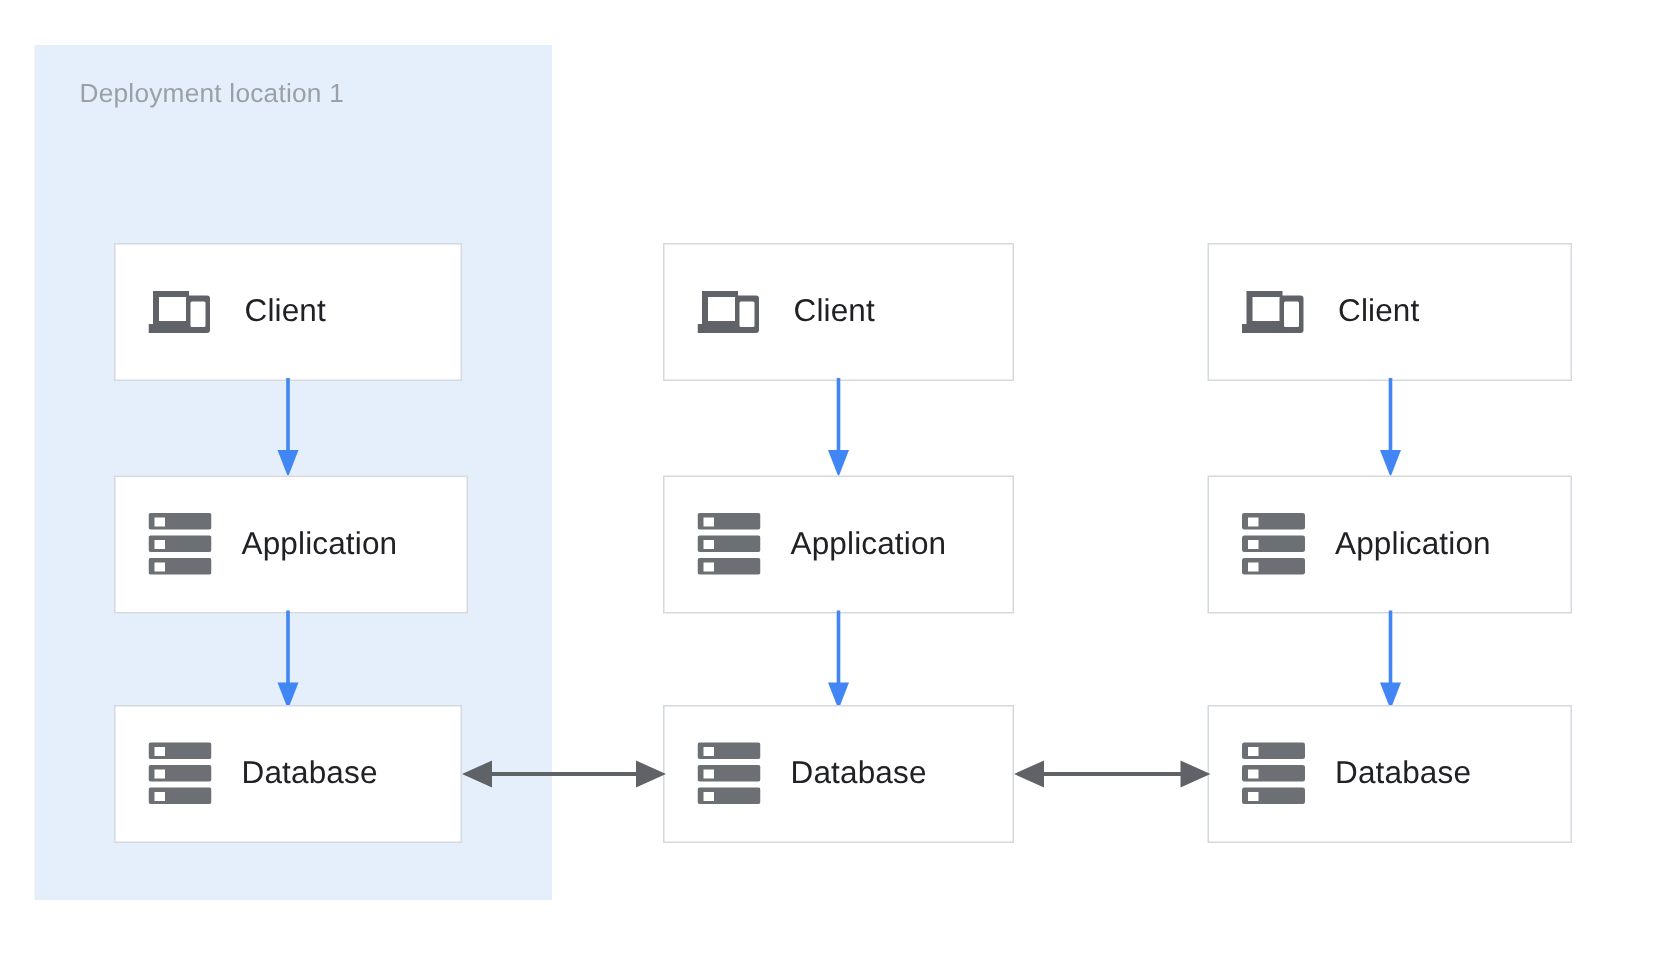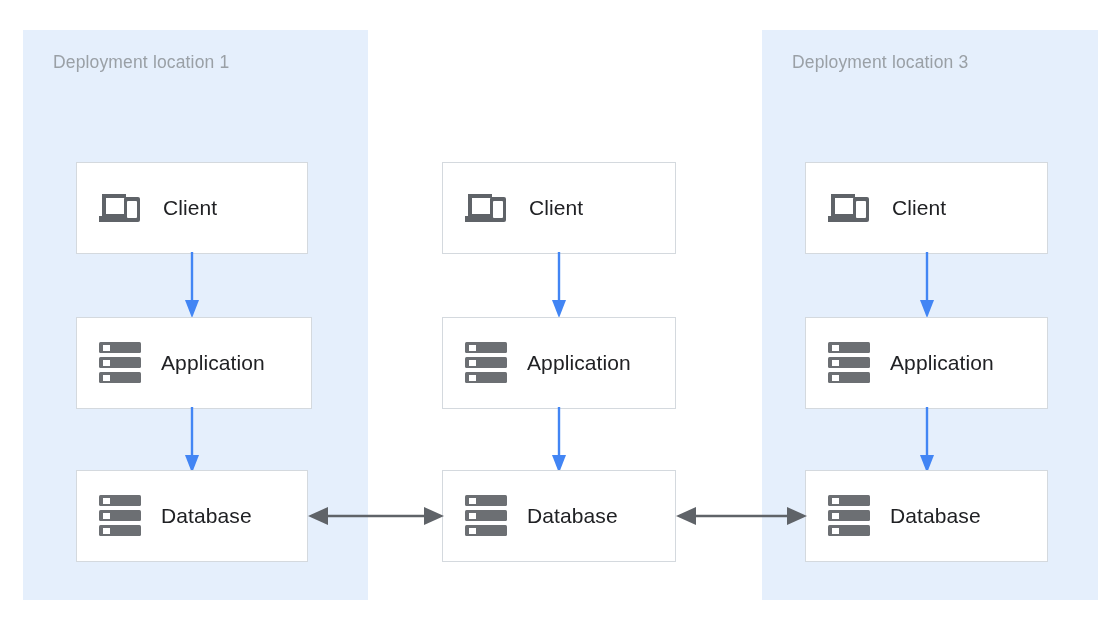--- a/index.html
+++ b/index.html
@@ -183,23 +183,20 @@
         <rect x="4" y="4" width="7" height="6" fill="#ffffff"></rect>
         <rect x="0" y="16" width="42" height="11" rx="1.5" fill="#6c6f73"></rect>
         <rect x="4" y="19" width="7" height="6" fill="#ffffff"></rect>
         <rect x="0" y="31" width="42" height="11" rx="1.5" fill="#6c6f73"></rect>
         <rect x="4" y="34" width="7" height="6" fill="#ffffff"></rect>
       </svg>
     </span>
     <span class="node-label">Database</span>
   </div>
 
-  <div class="panel panel-3">
-    <div class="panel-title">Deployment location 3</div>
-  </div>
 
   <div class="node" style="left:805px; top:162px; width:243px; height:92px;">
     <span class="node-icon">
       <svg width="44" height="36" viewBox="0 0 44 36" aria-hidden="true">
         <path d="M3 4 h24 v4 h-20 v16 h20 v4 h-24 z" fill="#5f6368"></path>
         <rect x="0" y="26" width="30" height="6" fill="#5f6368"></rect>
         <rect x="25" y="7" width="16" height="25" rx="2" fill="#5f6368"></rect>
         <rect x="28" y="11" width="10" height="17" rx="1" fill="#ffffff"></rect>
       </svg>
     </span>

